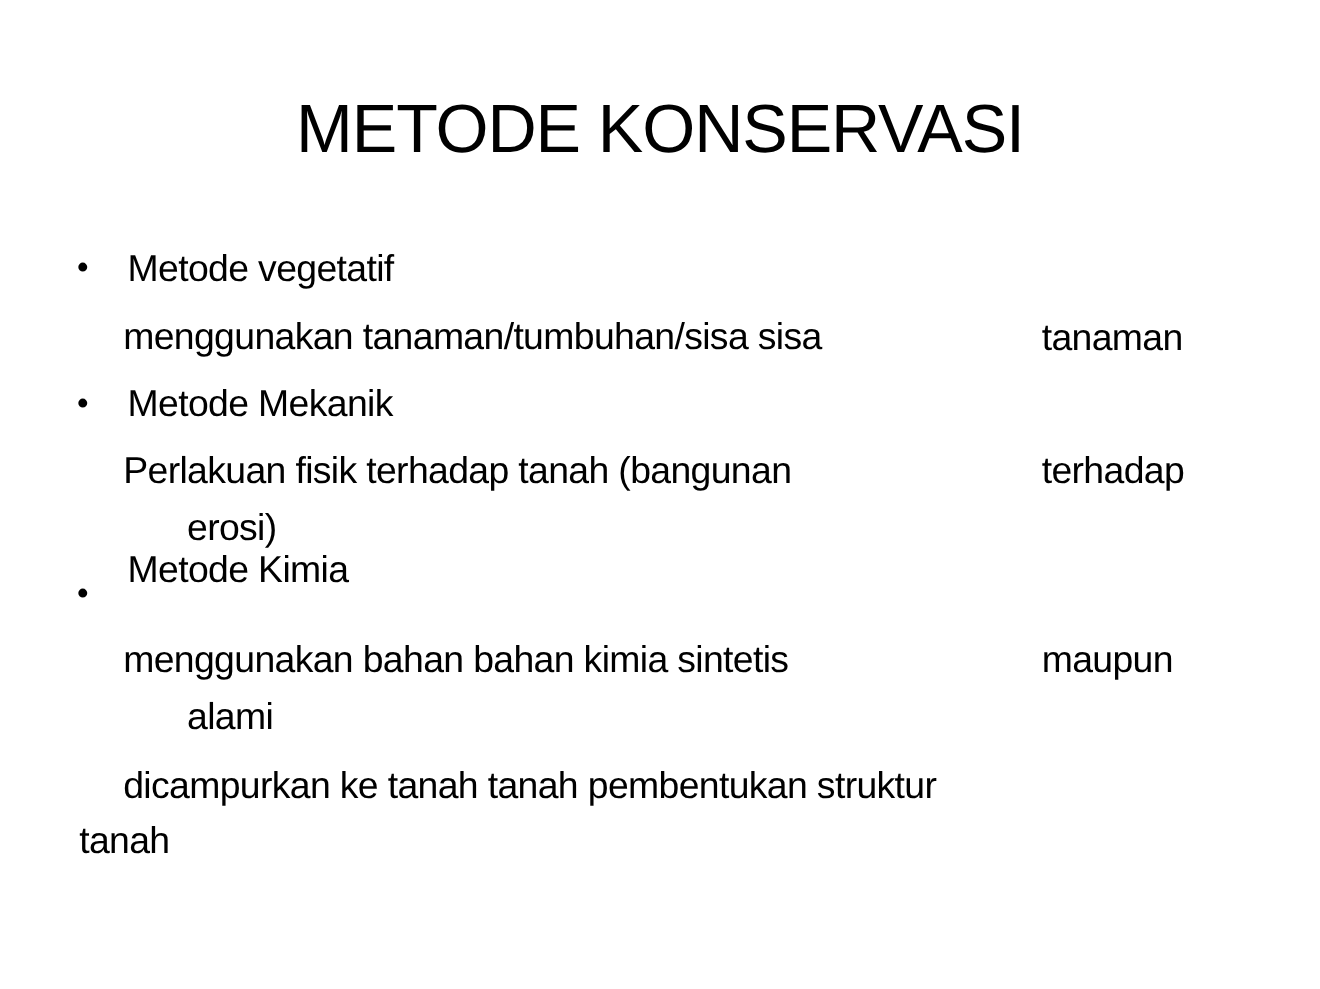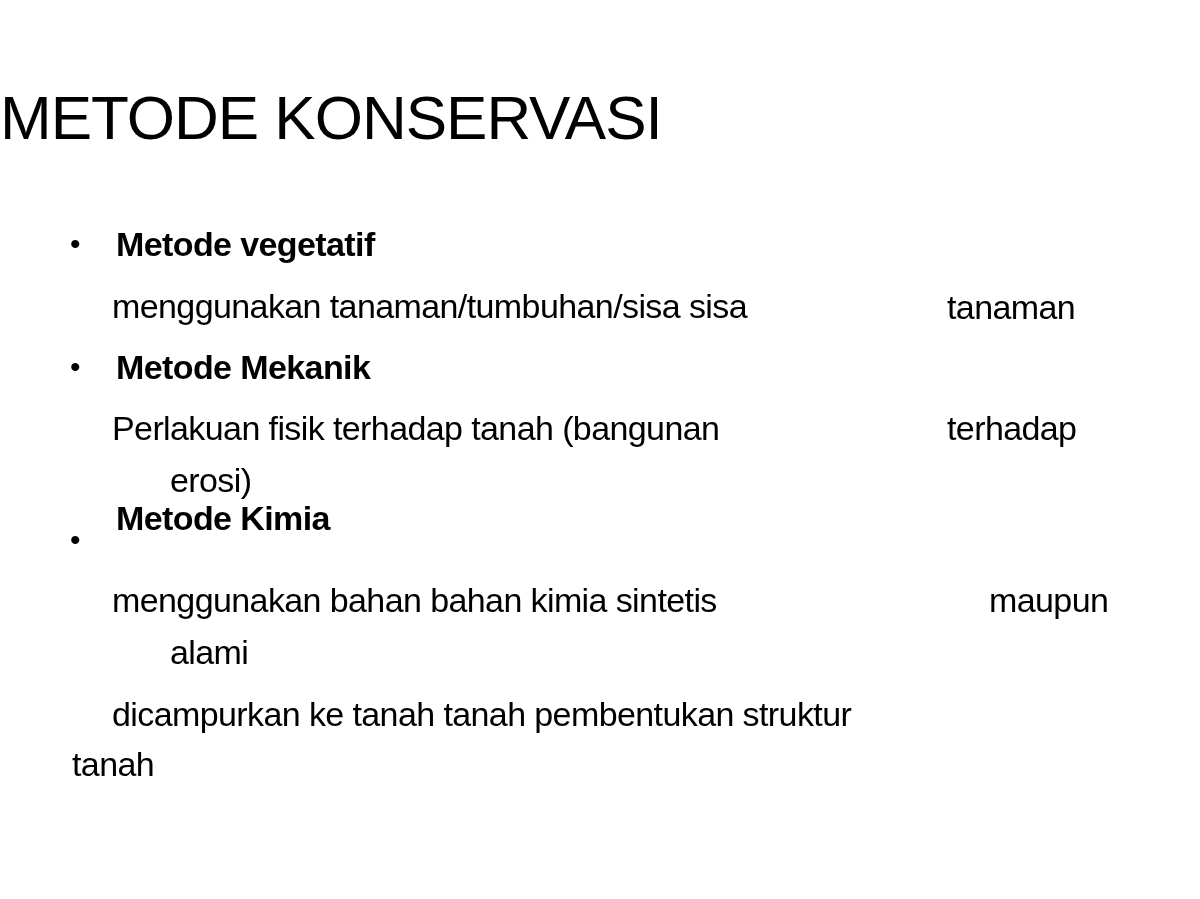--- a/index.html
+++ b/index.html
@@ -1,26 +1,26 @@
 <!DOCTYPE html>
 <html><head>
   <meta charset="utf-8">
   <style>
     html, body { margin: 0; padding: 0; }
     body {
       width: 1200px; height: 899px; background: #ffffff; color: #000000;
       font-family: "Liberation Sans", sans-serif; position: relative; overflow: hidden;
     }
     .title {
-      position: absolute; left: 0; top: 78px; width: 1200px; 
+      position: absolute; left: 0; top: 78px; width: 1200px; text-align: center;
       font-size: 62px; line-height: 80px; font-weight: normal; letter-spacing: -1px;
     }
     .line { position: absolute; font-size: 34px; line-height: 44px; white-space: nowrap; letter-spacing: -0.6px; }
     .bullet { position: absolute; left: 70px; font-size: 30px; line-height: 44px; }
-    .bold { font-weight: bold; }
+    .bold { font-weight: normal; }
   </style>
 </head>
 <body>
 
 <div>
   <div class="title">METODE KONSERVASI</div>
 
   <span class="bullet" style="top:222px">•</span>
   <span class="line bold" style="left:116px; top:222px">Metode vegetatif</span>
   <span class="line" style="left:112px; top:284px">menggunakan tanaman/tumbuhan/sisa sisa</span>
@@ -28,17 +28,17 @@
 
   <span class="bullet" style="top:345px">•</span>
   <span class="line bold" style="left:116px; top:345px">Metode Mekanik</span>
   <span class="line" style="left:112px; top:406px">Perlakuan fisik terhadap tanah (bangunan</span>
   <span class="line" style="left:947px; top:406px">terhadap</span>
   <span class="line" style="left:170px; top:458px">erosi)</span>
 
   <span class="bullet" style="top:518px">•</span>
   <span class="line bold" style="left:116px; top:496px">Metode Kimia</span>
   <span class="line" style="left:112px; top:578px">menggunakan bahan bahan kimia sintetis</span>
-  <span class="line" style="left:989px; top:578px">maupun</span>
+  <span class="line" style="left:947px; top:578px">maupun</span>
   <span class="line" style="left:170px; top:630px">alami</span>
   <span class="line" style="left:112px; top:692px">dicampurkan ke tanah tanah pembentukan struktur</span>
   <span class="line" style="left:72px; top:742px">tanah</span>
 </div>
 
 </body></html>

